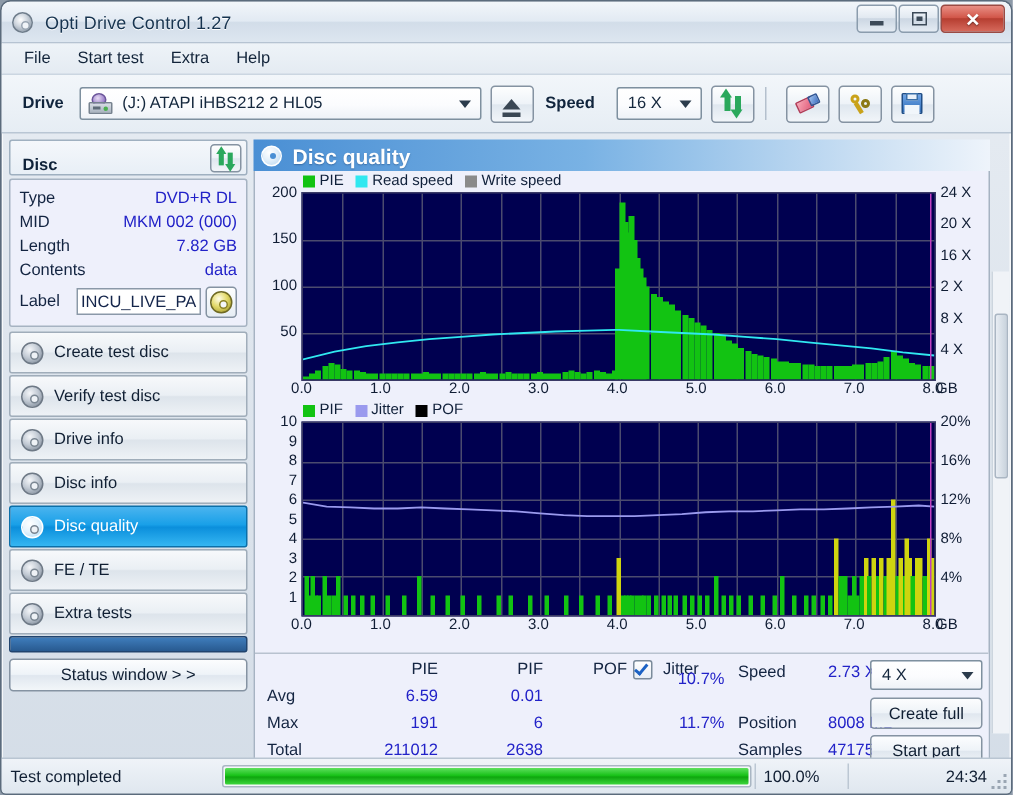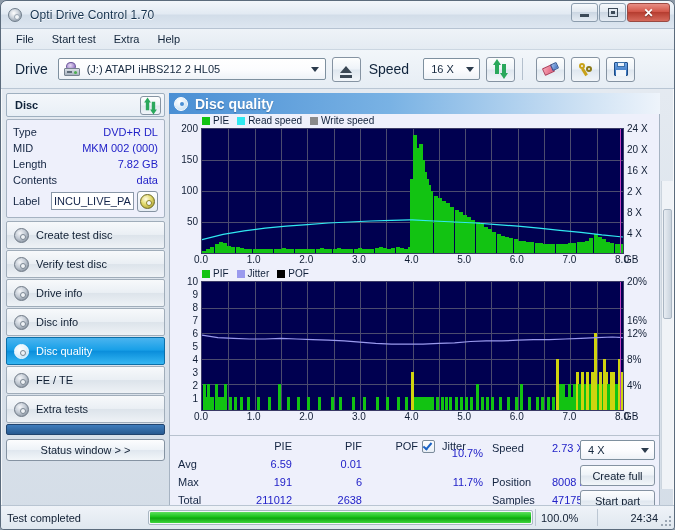--- a/index.html
+++ b/index.html
@@ -86,21 +86,21 @@
   }
 
   
   #toolbar {
     height: 39px;
     display: flex; align-items: center;
     padding: 0 6px;
     background: linear-gradient(to bottom, #f2f6fa 0%, #e6edf4 100%);
     border-bottom: 1px solid #b9c6d4;
   }
-  .tb-label { font-weight: normal; font-size: 14px; color: #10243c; margin: 0 10px 0 8px; text-align: center; }
+  .tb-label { font-weight: bold; font-size: 11px; color: #10243c; margin: 0 10px 0 8px; text-align: center; }
   .combo {
     height: 22px; border: 1px solid #7e909f; border-radius: 2px;
     background: linear-gradient(to bottom, #ffffff 0%, #fbfcfe 55%, #eef2f7 100%);
     display: flex; align-items: center; position: relative;
     padding: 0 2px; cursor: pointer;
   }
   .combo .arrow-box {
     position: absolute; right: 1px; top: 1px; bottom: 1px; width: 17px;
     display: flex; align-items: center; justify-content: center;
   }
@@ -166,21 +166,21 @@
 
   
   #leftcol {
     position: absolute; left: 5px; top: 4px; width: 159px; bottom: 2px;
   }
   .panel-hdr {
     height: 24px;
     background: linear-gradient(to bottom, #f4f7fb, #e8eff6);
     border: 1px solid #9fb0c0;
     border-radius: 2px;
-    display: flex; align-items: center; padding: 0 3px;
+    display: flex; align-items: flex-end; padding: 0 3px;
     position: relative;
   }
   .panel-hdr .t { font-weight: bold; font-size: 11px; color: #0f2239; margin-left: 5px; }
   .hdr-btn {
     position: absolute; right: 3px; top: 2px;
     width: 21px; height: 19px;
     border: 1px solid #8593a2; border-radius: 3px;
     background: linear-gradient(to bottom, #fdfefe 0%, #eef3f8 48%, #dfe7ef 52%, #f1f5f9 100%);
     display: flex; align-items: center; justify-content: center; cursor: pointer;
   }
@@ -346,21 +346,21 @@
   #sb-progress-wrap {
     flex: 1; height: 15px; margin: 0 2px;
     background: #f5f7fa; border: 1px solid #a9b6c3; border-radius: 2px; position: relative; overflow: hidden;
   }
   #sb-progress-bar {
     position: absolute; left: 1px; top: 1px; bottom: 1px; width: calc(100% - 2px);
     background: linear-gradient(to bottom, #5ee05e 0%, #19c219 45%, #0ea60e 55%, #3dd63d 100%);
     border-radius: 1px;
   }
   #sb-pct { width: 62px; justify-content: flex-start; padding-left: 5px; border-left: 1px solid #bcc7d3; }
-  #sb-time { width: 77px; justify-content: flex-end; padding-right: 16px; border-left: 1px solid #bcc7d3; }
+  #sb-time { width: 109px; justify-content: flex-end; padding-right: 16px; border-left: 1px solid #bcc7d3; }
   #grip { position: absolute; right: 3px; bottom: 3px; width: 11px; height: 11px; }
   #grip i { position: absolute; width: 2px; height: 2px; background: #9aa6b3; }
 
   #vscroll {
     position: absolute; right: 1px; top: 92px; width: 12px; bottom: 28px;
     background: #f0f3f7; border-left: 1px solid #ccd5de;
   }
   #vscroll .thumb {
     position: absolute; left: 1px; right: 1px; top: 28px; height: 110px;
     background: linear-gradient(to right, #e8edf3, #c9d3dd);
@@ -369,21 +369,21 @@
 </style>
 </head>
 <body>
 
 <div id="window">
 
   <div id="titlebar">
     <div class="app-icon">
         <div class="disc"></div>
       </div>
-    <span id="title-text">Opti Drive Control 1.70</span>
+    <span id="title-text">Opti Drive Control 1.27</span>
     <div id="win-buttons">
       <div class="win-btn">
           <span class="gl-min"></span>
         </div>
       <div class="win-btn">
           <span class="gl-max"></span>
         </div>
       <div class="win-btn close">
           <span class="gl-close">✕</span>
         </div>
@@ -851,21 +851,21 @@
               <div class="bar" style="left: 413px; width: 3px; height: 26px; background: rgb(18, 195, 18);"></div>
               <div class="bar yellow" style="left: 416px; width: 3px; height: 51px;"></div>
               <div class="bar yellow" style="left: 418px; width: 3px; height: 38px;"></div>
               <svg width="421" height="128" style="position: absolute; left: 0px; top: 0px; pointer-events: none;">
                 <polyline points="0.0,53.1 15.8,55.7 31.6,56.3 47.4,57.0 63.1,57.0 78.9,56.3 94.7,57.0 110.5,57.6 126.3,58.2 142.1,58.9 157.9,60.2 173.7,61.4 189.5,62.1 205.2,62.1 221.0,62.1 236.8,61.4 252.6,60.8 268.4,59.5 284.2,58.9 300.0,58.9 315.8,58.2 331.5,57.6 347.3,57.6 363.1,57.0 378.9,56.3 394.7,55.7 410.5,55.0 421.0,55.7" fill="none" stroke="#9a9aee" stroke-width="1.2"></polyline>
               </svg>
               <div class="cursor-line" style="left: 418px; background: rgb(192, 64, 192);"></div>
             </div>
 
           <div class="ytick-r" style="right:0; width:32px; top:9px;">20%</div>
-          <div class="ytick-r" style="right:0; width:32px; top:48px;">16%</div>
+          <div class="ytick-r" style="right:0; width:32px; top:35px;">16%</div>
           <div class="ytick-r" style="right:0; width:32px; top:61px;">12%</div>
           <div class="ytick-r" style="right:0; width:32px; top:87px;">8%</div>
           <div class="ytick-r" style="right:0; width:32px; top:113px;">4%</div>
 
           <div id="chart2-xticks">
               <div class="xtick" style="left: 17px; top: 144px; width: 28px;">0.0</div>
               <div class="xtick" style="left: 69.625px; top: 144px; width: 28px;">1.0</div>
               <div class="xtick" style="left: 122.25px; top: 144px; width: 28px;">2.0</div>
               <div class="xtick" style="left: 174.875px; top: 144px; width: 28px;">3.0</div>
               <div class="xtick" style="left: 227.5px; top: 144px; width: 28px;">4.0</div>

